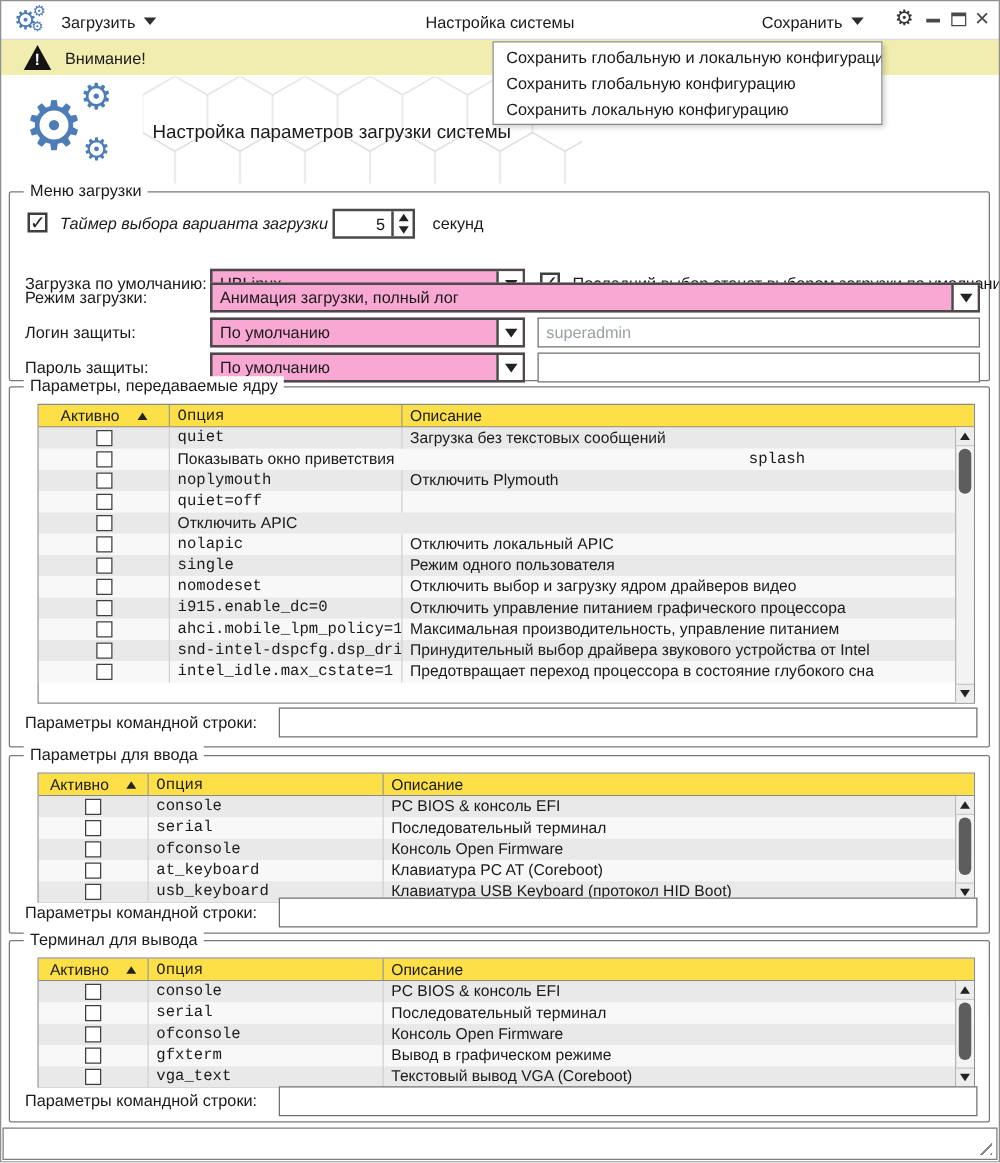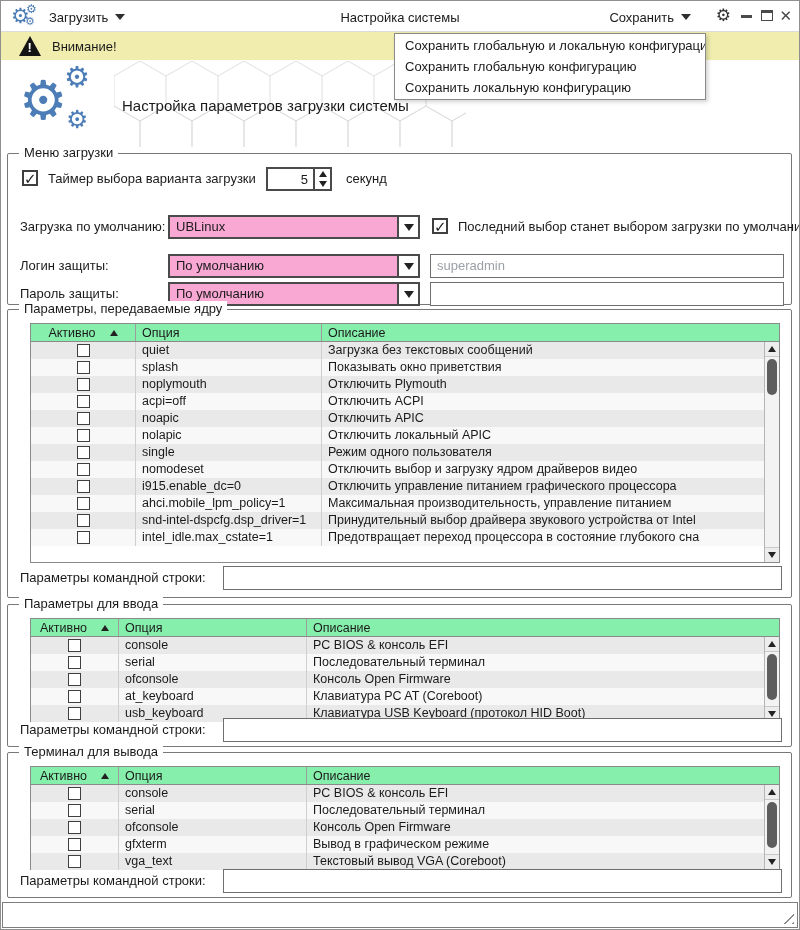--- a/index.html
+++ b/index.html
@@ -75,32 +75,32 @@
   .combo-text { flex:1; padding:0 6px; line-height:20px; white-space:nowrap; overflow:hidden; }
   .combo-btn { width:21px; border-left:2px solid #4a4a4a; background:#fff; display:flex; align-items:center; justify-content:center; }
   .combo-btn .tri-dn { border-left-width:5px; border-right-width:5px; border-top-width:7px; }
 
   
   .tinput { position:absolute; top:0; height:24px; border:1.5px solid #6f6f6f; background:#fff; font:inherit; padding:0 6px; color:#1a1a1a; }
   .tinput::placeholder { color:#9aa0a6; opacity:1; }
 
   
   .table { position:absolute; left:22px; top:13px; width:750px; border:1px solid #8a8a8a; background:#fff; }
-  .thead { display:flex; height:18px; background:#86efac; border-bottom:1px solid #8a8a8a; }
+  .thead { display:flex; height:18px; background:#fde047; border-bottom:1px solid #8a8a8a; }
   .hcell { display:flex; align-items:center; padding:0 6px; border-right:1px solid #9c9c9c; font-size:12.5px; }
   .hcell:last-child { border-right:none; }
   .hcell.c-active { justify-content:center; gap:14px; }
   .sort-asc { width:0; height:0; border-left:4.5px solid transparent; border-right:4.5px solid transparent; border-bottom:6px solid #222; }
   .trow { display:flex; height:17px; }
   .trow.odd { background:#e9e9e9; }
   .trow.even { background:#f8f8f8; }
   .tcell { padding:0 6px; border-right:1px solid #cfcfcf; white-space:nowrap; overflow:hidden; line-height:17px; font-size:12.5px; }
   .tcell.c-active { display:flex; align-items:center; justify-content:center; border-right:1px solid #cfcfcf; }
   .c-active { width:105px; flex:none; }
-  .c-option { width:186px; flex:none; }
+  .c-option { width:186px; flex:none;font-family:Liberation Mono, monospace; }
   .c-desc { flex:1; border-right:none !important; }
   .narrow .c-active { width:88px; }
   .narrow .c-option { width:188px; }
 
   
   .sbar { position:absolute; top:18px; right:0; bottom:0; width:15px; background:#f3f3f3; border-left:1px solid #b5b5b5; }
   .sb-btn { position:absolute; left:0; right:0; height:15px; background:#ededed; display:flex; align-items:center; justify-content:center; }
   .sb-btn.up { top:0; border-bottom:1px solid #c9c9c9; }
   .sb-btn.dn { bottom:0; border-top:1px solid #c9c9c9; }
   .sb-btn .tri-up,.sb-btn .tri-dn { border-left-width:4px; border-right-width:4px; }
@@ -171,21 +171,21 @@
     <span class="g g2">⚙</span>
     <span class="g g3">⚙</span>
   </div>
   <div class="banner-title">Настройка параметров загрузки системы</div>
 </div>
 
 <div class="group" id="fs-bootmenu">
   <div class="group-legend">Меню загрузки</div>
   <div class="row" style="top:13px;">
     <span class="checkbox checked" style="position:absolute;left:14px;top:3px;"></span>
-    <span class="lbl" style="left:40px;">Таймер выбора варианта загрузки</span>
+    <span class="lbl" style="left:40px;font-style:italic;">Таймер выбора варианта загрузки</span>
     <div class="spin">
       <div class="spin-val">5</div>
       <div class="spin-btns">
         <div class="spin-up">
             <span class="tri-up"></span>
           </div>
         <div class="spin-dn">
             <span class="tri-dn"></span>
           </div>
       </div>
@@ -195,20 +195,29 @@
   <div class="row" style="top:61px;">
     <span class="lbl">Загрузка по умолчанию:</span>
     <div class="combo" style="left:160px;width:252px;">
       <div class="combo-text">UBLinux</div>
       <div class="combo-btn">
           <span class="tri-dn"></span>
         </div>
     </div>
     <span class="checkbox checked" style="position:absolute;left:424px;top:3px;"></span>
     <span class="lbl" style="left:450px;">Последний выбор станет выбором загрузки по умолчанию</span>
+  </div>
+  <div class="row" style="top:72px;">
+    <span class="lbl">Режим загрузки:</span>
+    <div class="combo" style="left:160px;width:616px;">
+      <div class="combo-text">Анимация загрузки, полный лог</div>
+      <div class="combo-btn">
+          <span class="tri-dn"></span>
+        </div>
+    </div>
   </div>
   <div class="row" style="top:100px;">
     <span class="lbl">Логин защиты:</span>
     <div class="combo" style="left:160px;width:252px;">
       <div class="combo-text">По умолчанию</div>
       <div class="combo-btn">
           <span class="tri-dn"></span>
         </div>
     </div>
     <input class="tinput" style="left: 422px; width: 354px;" placeholder="superadmin">
@@ -241,42 +250,40 @@
           <div class="tcell c-active">
             <span class="checkbox small"></span>
           </div>
           <div class="tcell c-option">quiet</div>
           <div class="tcell c-desc">Загрузка без текстовых сообщений</div>
         </div>
         <div class="trow even">
           <div class="tcell c-active">
             <span class="checkbox small"></span>
           </div>
+          <div class="tcell c-desc">Показывать окно приветствия</div>
           <div class="tcell c-option">splash</div>
-          <div class="tcell c-desc">Показывать окно приветствия</div>
         </div>
         <div class="trow odd">
           <div class="tcell c-active">
             <span class="checkbox small"></span>
           </div>
           <div class="tcell c-option">noplymouth</div>
           <div class="tcell c-desc">Отключить Plymouth</div>
         </div>
         <div class="trow even">
           <div class="tcell c-active">
             <span class="checkbox small"></span>
           </div>
-          <div class="tcell c-option">acpi=off</div>
-          <div class="tcell c-desc">Отключить ACPI</div>
-        </div>
-        <div class="trow odd">
-          <div class="tcell c-active">
-            <span class="checkbox small"></span>
-          </div>
-          <div class="tcell c-option">noapic</div>
+          <div class="tcell c-option">quiet=off</div>
+        </div>
+        <div class="trow odd">
+          <div class="tcell c-active">
+            <span class="checkbox small"></span>
+          </div>
           <div class="tcell c-desc">Отключить APIC</div>
         </div>
         <div class="trow even">
           <div class="tcell c-active">
             <span class="checkbox small"></span>
           </div>
           <div class="tcell c-option">nolapic</div>
           <div class="tcell c-desc">Отключить локальный APIC</div>
         </div>
         <div class="trow odd">

